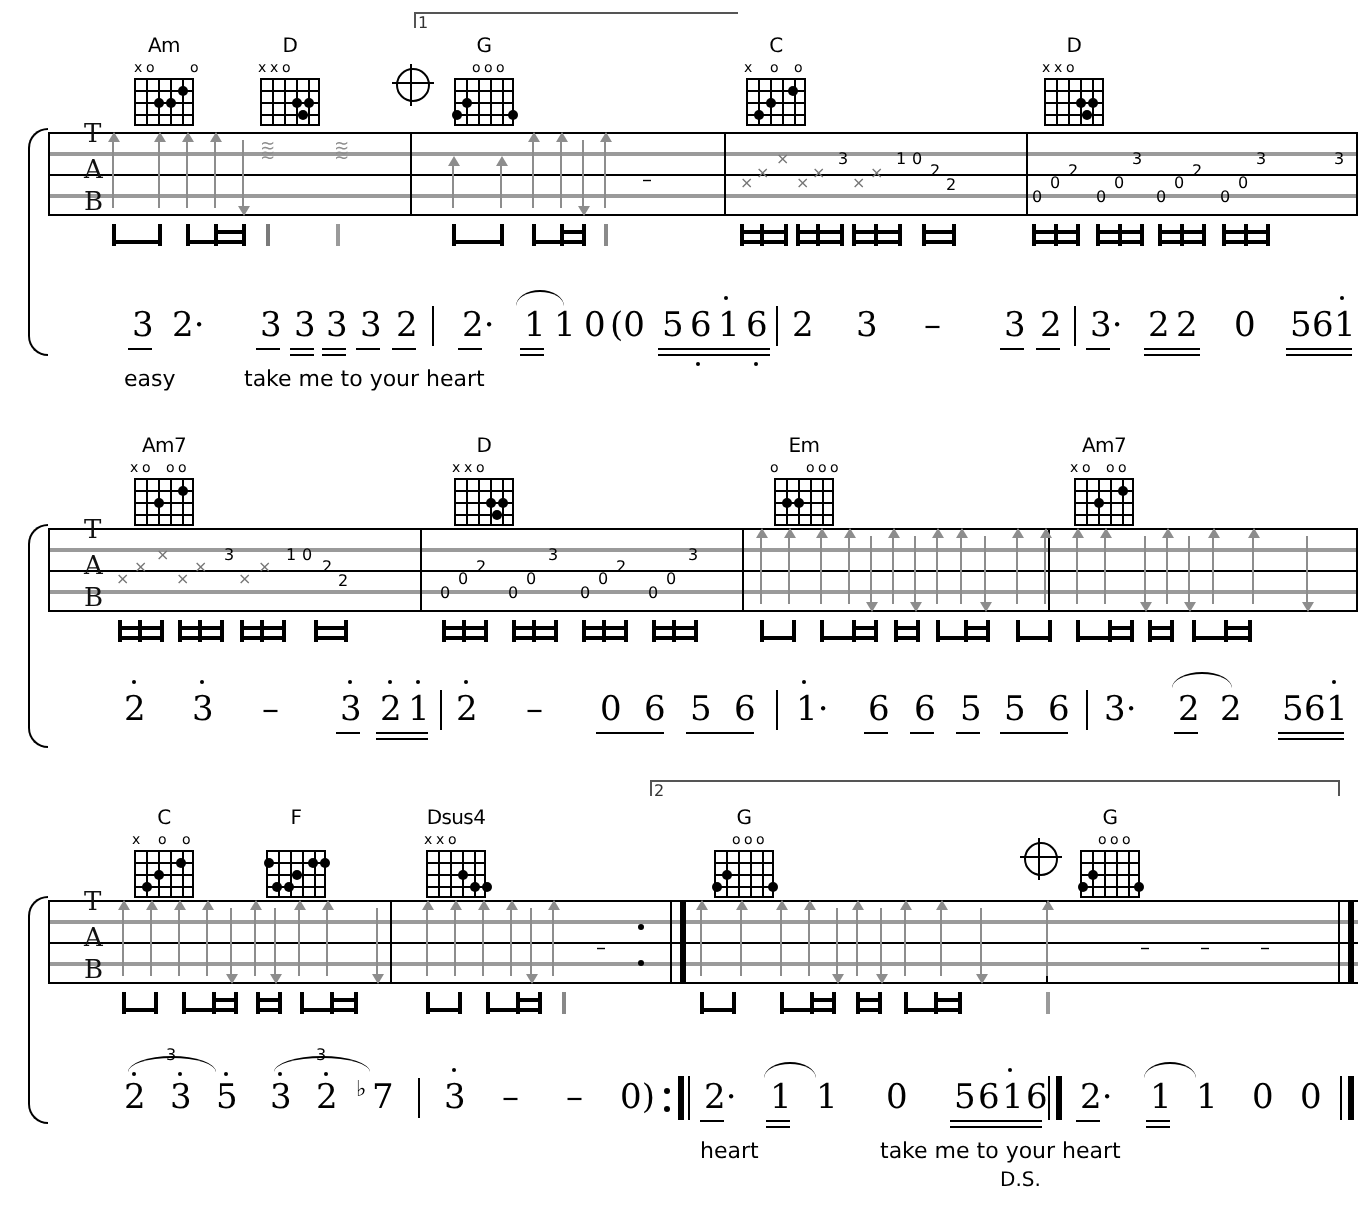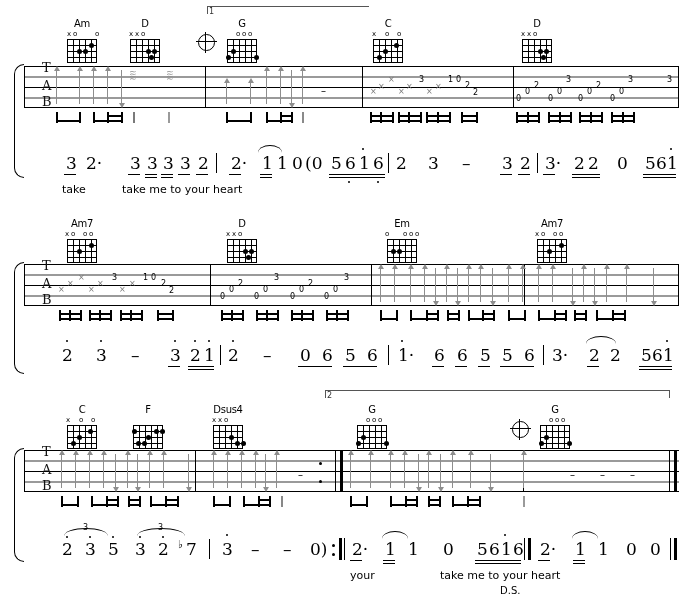--- a/index.html
+++ b/index.html
@@ -380,21 +380,21 @@
     <span class="jp" style="left:617px;top:155px;">0</span>
 
     <span class="jp" style="left:645px;top:155px;">5</span>
     <span class="jp" style="left:656px;top:155px;">6</span>
     <span class="jp" style="left:667px;top:155px;">1</span>
     <div class="ul" style="left:643px;top:174px;width:33px;"></div>
     <div class="ul" style="left:643px;top:177px;width:33px;"></div>
     <span class="odot" style="left:670px;top:148px;"></span>
   </div>
 
-  <span class="lyr" style="left:62px;top:184px;">take</span>
+  <span class="lyr" style="left:62px;top:184px;">easy</span>
   <span class="lyr" style="left:122px;top:184px;">take me to your heart</span>
 </div>
 
 <div class="sys" style="top:214px;height:175px;">
 
   <div class="chord" style="left:62px;top:5px;">
     <div class="nm">Am7</div>
     <div class="omark" style="left:3px;">x</div>
     <div class="omark" style="left:9px;">o</div>
     <div class="omark" style="left:21px;">o</div>
@@ -956,16 +956,16 @@
     <div class="ul" style="left:573px;top:174px;width:12px;"></div>
     <div class="ul" style="left:573px;top:177px;width:12px;"></div>
     <span class="jp" style="left:598px;top:155px;">1</span>
     <span class="jp" style="left:626px;top:155px;">0</span>
     <span class="jp" style="left:650px;top:155px;">0</span>
 
     <div class="barline thick" style="left:674px;top:152px;height:22px;"></div>
     <div class="barline" style="left:670px;top:152px;height:22px;"></div>
   </div>
 
-  <span class="lyr" style="left:350px;top:184px;">your</span>
+  <span class="lyr" style="left:350px;top:184px;">heart</span>
   <span class="lyr" style="left:440px;top:184px;">take me to your heart</span>
   <span class="lyr" style="left:500px;top:199px;font-size:10px;">D.S.</span>
 </div>
 
 </body></html>

